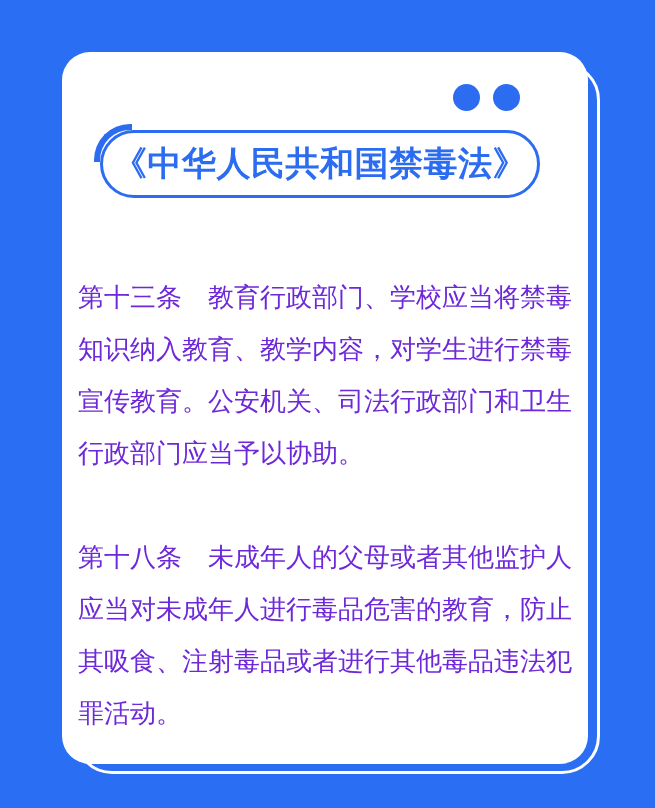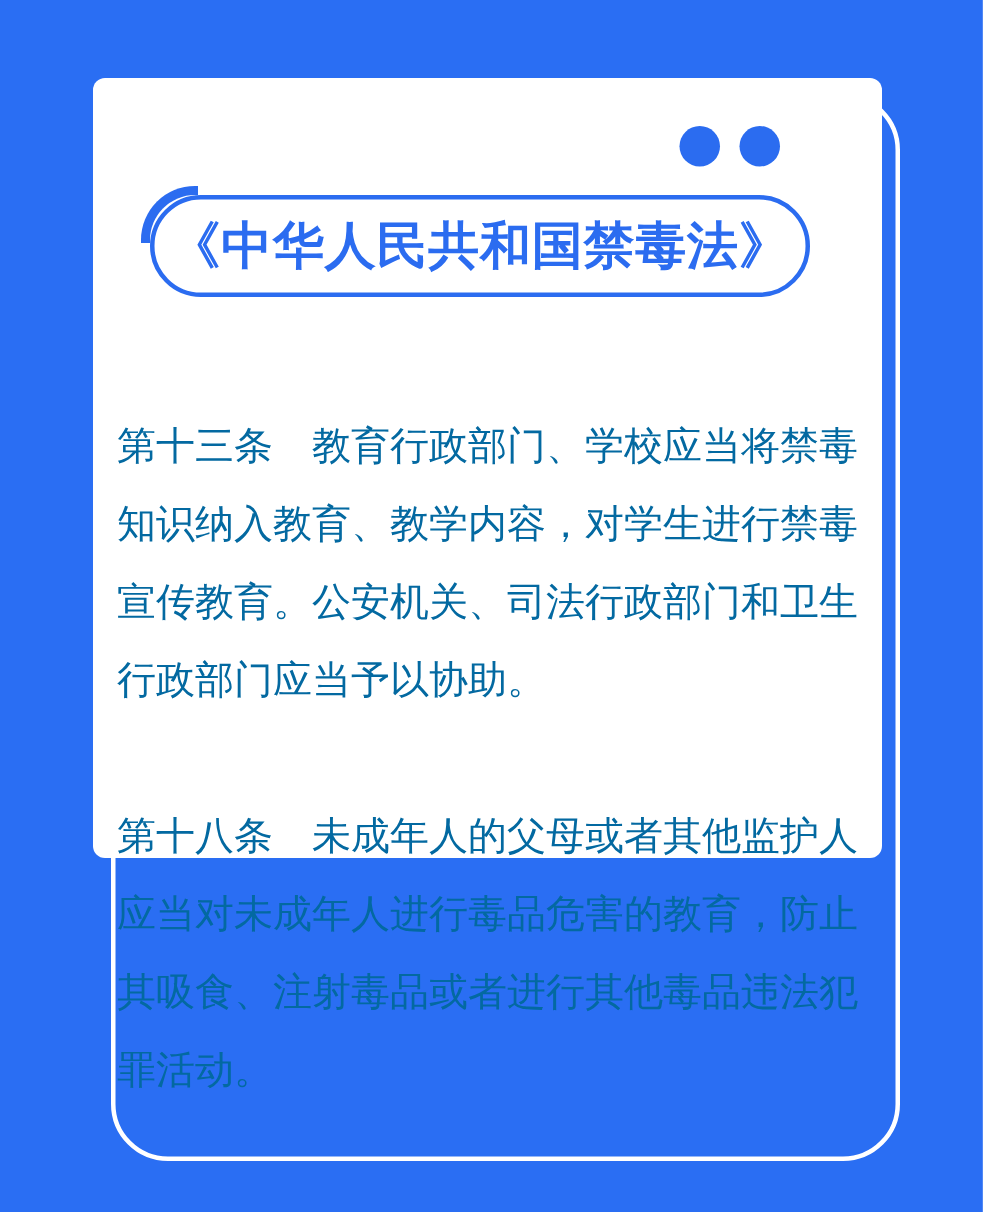--- a/index.html
+++ b/index.html
@@ -28,23 +28,23 @@
     border-radius: 38px;
     box-sizing: border-box;
     background: transparent;
     z-index: 0;
   }
   .card {
     position: absolute;
     left: 62px;
     top: 52px;
     width: 526px;
-    height: 520px;
+    height: 712px;
     background: #ffffff;
-    border-radius: 8px;
+    border-radius: 28px;
     z-index: 1;
   }
   .dots {
     position: absolute;
     top: 32px;
     left: 391px;
     display: flex;
     gap: 13px;
   }
   .dot {
@@ -88,21 +88,21 @@
     white-space: nowrap;
   }
   .articles {
     position: absolute;
     top: 220px;
     left: 16px;
     right: 16px;
     font-family: "Liberation Serif", "DejaVu Serif", serif;
     font-size: 26px;
     line-height: 52px;
-    color: #0369a1;
+    color: #6d28d9;
     text-align: justify;
   }
   .article { margin: 0; }
   .article + .article { margin-top: 52px; font-family: Liberation Serif, serif; }
   .article-label { margin-right: 26px; }
 </style>
 </head>
 <body>
 
 <div class="stage">

